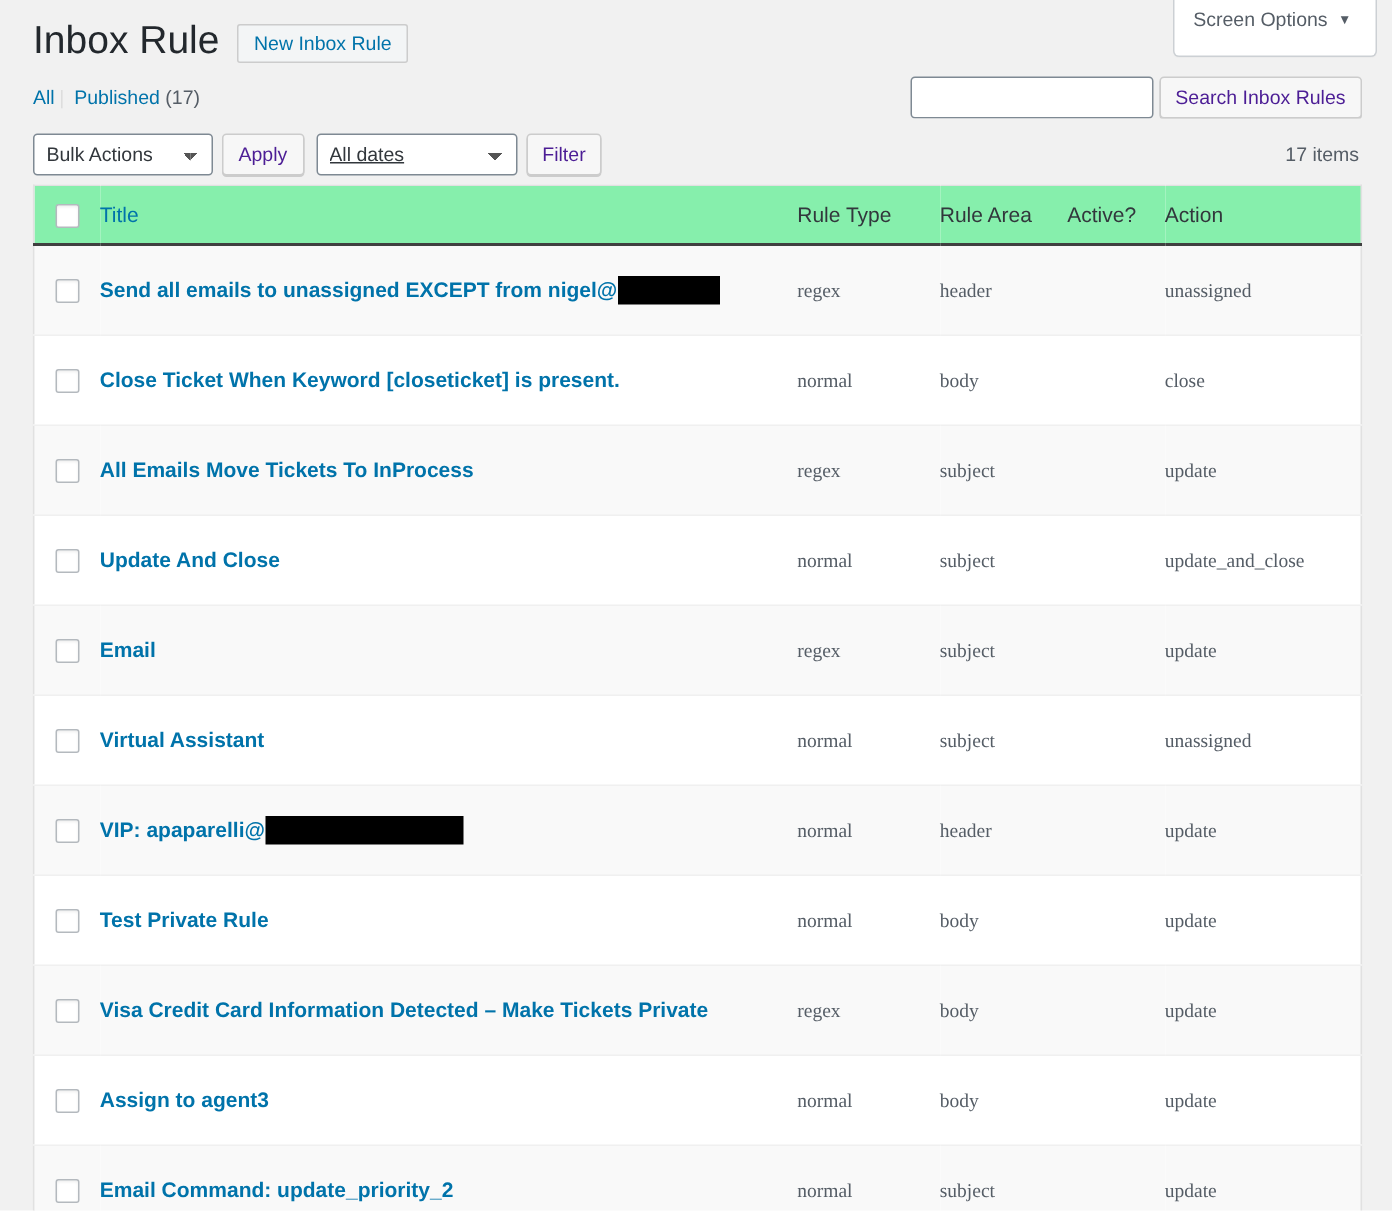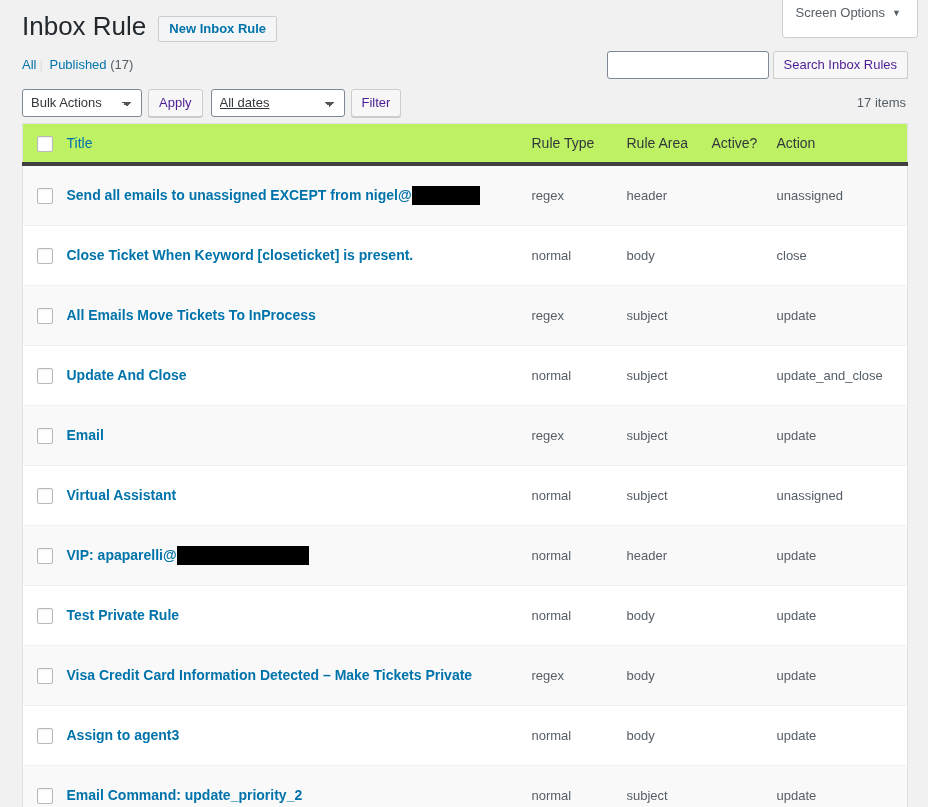--- a/index.html
+++ b/index.html
@@ -72,21 +72,21 @@
     font-weight: 400;
     line-height: 1.3;
     color: #23282d;
     display: inline-block;
   }
   .page-title-action {
     display: inline-block;
     margin-left: 12px;
     padding: 4px 10px 5px;
     font-size: 13px;
-    font-weight: 700;
+    font-weight: 400;
     line-height: normal;
     color: #0073aa;
     background: #f3f5f6;
     border: 1px solid #ccc;
     border-radius: 2px;
     text-decoration: none;
     position: relative;
     top: 2px;
   }
 
@@ -229,22 +229,22 @@
     table-layout: fixed;
   }
   table.wp-list-table thead th {
     text-align: left;
     font-weight: 400;
     font-size: 14px;
     color: #32373c;
     padding: 10px 0 10px 0;
     line-height: 1.3;
     vertical-align: middle;
-    border-bottom: 4px solid #404040;
-    background: #bef264;
+    border-bottom: 2px solid #404040;
+    background: #86efac;
   }
   table.wp-list-table thead th.column-title {
     color: #0073aa;
   }
   th.check-column, td.check-column {
     width: 44px;
     padding: 0 0 0 14px !important;
     vertical-align: middle;
     text-align: left;
   }
@@ -282,20 +282,21 @@
   .redaction {
     display: inline-block;
     background: #000;
     vertical-align: middle;
     position: relative;
     top: -1px;
   }
   .plain-cell {
     font-size: 13px;
     color: #555d66;
+    font-family: Liberation Serif, serif;
   }
 
   input.wp-checkbox {
     -webkit-appearance: none;
     -moz-appearance: none;
     appearance: none;
     box-sizing: border-box;
     width: 16px;
     height: 16px;
     margin: 0;

